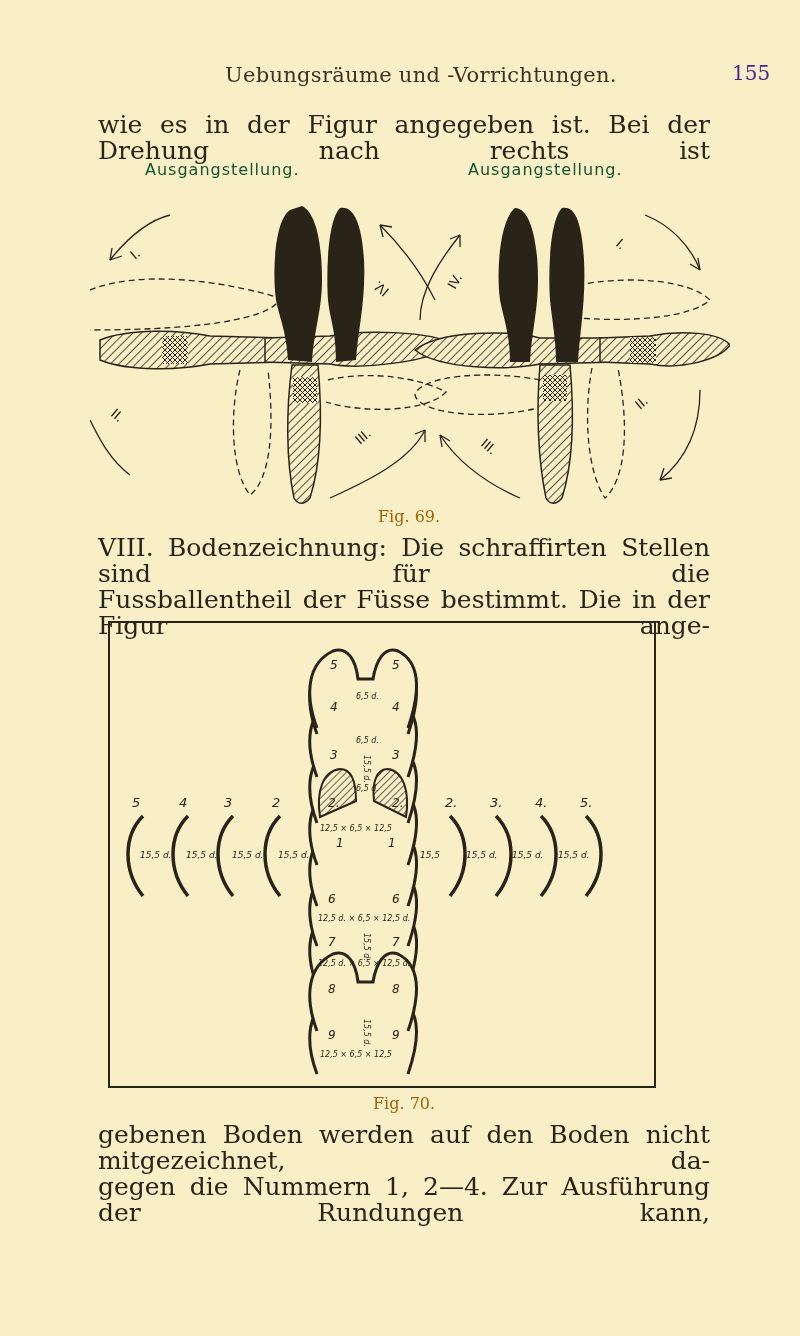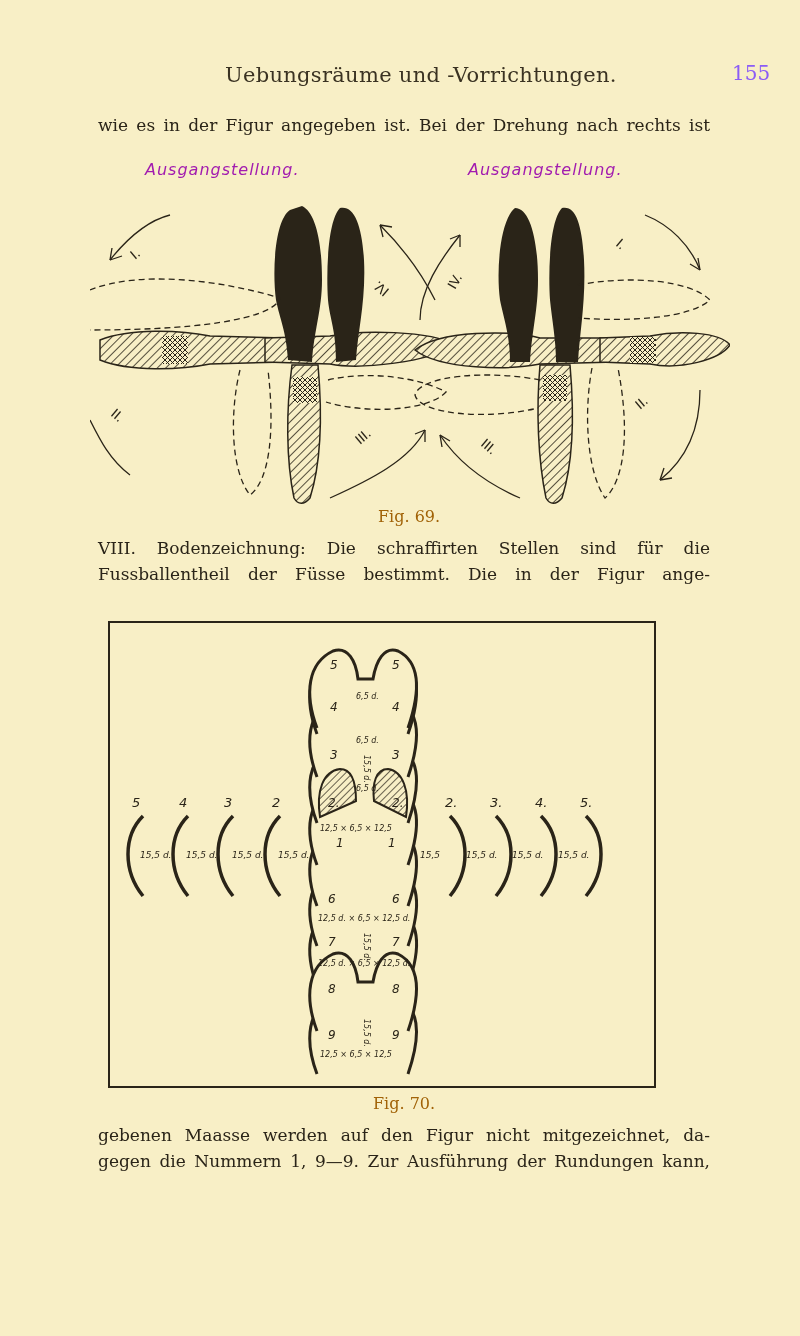--- a/index.html
+++ b/index.html
@@ -4,26 +4,26 @@
 <style>
   html, body { margin: 0; padding: 0; }
   body {
     width: 800px; height: 1336px; position: relative; overflow: hidden;
     background: #f8efc6;
     font-family: "DejaVu Serif", "Liberation Serif", serif;
     color: #2a2418;
   }
   .abs { position: absolute; }
   .header-title { left: 225px; top: 63px; font-size: 21px; letter-spacing: 0.3px; color: #3a3222; }
-  .page-number { left: 732px; top: 61px; font-size: 20px; color: #8b5cf6; }
-  .para { left: 98px; width: 612px; font-size: 17px; line-height: 26px; text-align: justify; }
+  .page-number { left: 732px; top: 61px; font-size: 20px; color: #4c1d95; }
+  .para { left: 98px; width: 612px; font-size: 25px; line-height: 26px; text-align: justify; }
   .para .ln { display: block; white-space: nowrap; }
   .para .ln.just { text-align: justify; text-align-last: justify; white-space: normal; }
   .caption { font-size: 16px; color: #a16207; }
-  .fig69-label { font-family: "DejaVu Sans", sans-serif; font-style: italic; font-size: 16px; color: #a21caf; letter-spacing: 1px; }
+  .fig69-label { font-family: "DejaVu Sans", sans-serif; font-size: 16px; color: #14532d; letter-spacing: 1px; }
   svg text { font-family: "DejaVu Sans", sans-serif; }
 </style>
 </head>
 <body>
 
 <div class="abs header-title">Uebungsräume und -Vorrichtungen.</div>
 <div class="abs page-number">155</div>
 
 <div class="abs para" style="top:112px;">
   <span class="ln just">wie es in der Figur angegeben ist. Bei der Drehung nach rechts ist</span>
@@ -196,15 +196,15 @@
     <text x="212" y="436">12,5 × 6,5 × 12,5</text>
     <text x="256" y="134" transform="rotate(90 256 134)">15,5 d.</text>
     <text x="256" y="312" transform="rotate(90 256 312)">15,5 d.</text>
     <text x="256" y="398" transform="rotate(90 256 398)">15,5 d.</text>
   </g>
 </svg>
 
 <div class="abs caption" style="left:373px; top:1094px;">Fig. 70.</div>
 
 <div class="abs para" style="top:1122px;">
-  <span class="ln just">gebenen Maasse werden auf den Figur nicht mitgezeichnet, da-</span>
-  <span class="ln just">gegen die Nummern 1, 9—9. Zur Ausführung der Rundungen kann,</span>
+  <span class="ln just">gebenen Boden werden auf den Boden nicht mitgezeichnet, da-</span>
+  <span class="ln just">gegen die Nummern 1, 2—4. Zur Ausführung der Rundungen kann,</span>
 </div>
 
 </body></html>

